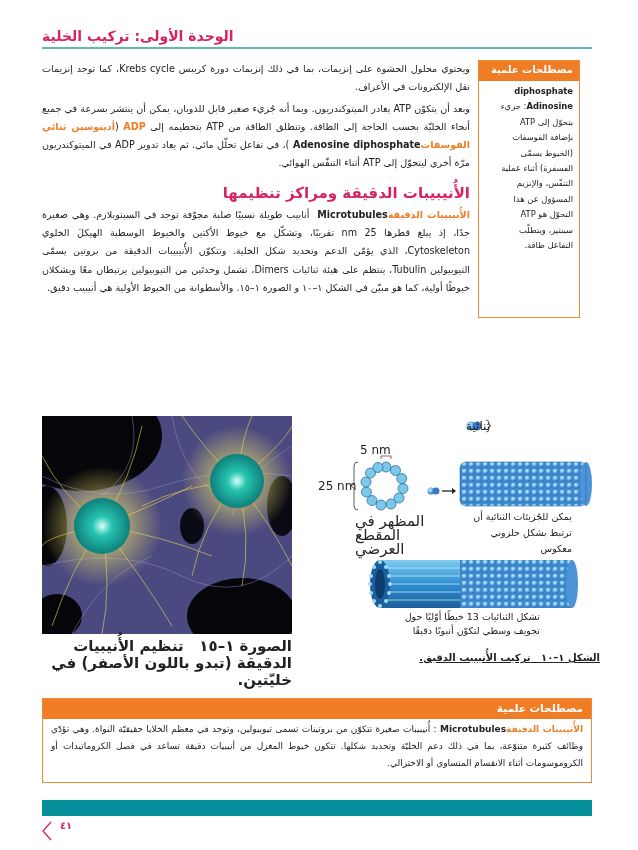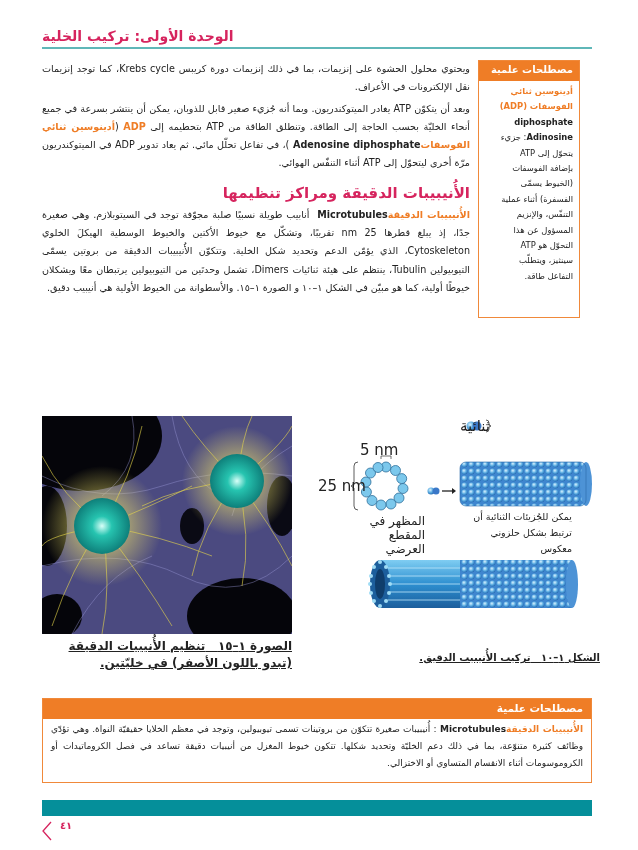--- a/index.html
+++ b/index.html
@@ -17,46 +17,45 @@
   .en-bold { font-weight: bold; direction: ltr; unicode-bidi: embed; }
 
   
   .main-col { position: absolute; top: 60px; left: 42px; width: 428px; direction: rtl; text-align: justify; font-size: 9.6px; line-height: 18.3px; color: #222; }
   .main-col p { margin-bottom: 3px; }
   .term-orange { color: #ef7d26; font-weight: bold; }
   .section-heading { color: #d6245e; font-size: 15px; font-weight: bold; margin: 9px 0 2px 0; line-height: 22px; }
 
   
   .photo-wrap { position: absolute; top: 416px; left: 42px; width: 250px; height: 218px; overflow: hidden; background: #10101a; }
-  .photo-caption { position: absolute; top: 638px; left: 42px; width: 250px; direction: rtl; font-size: 12px; font-weight: bold; line-height: 17px; color: #222; text-decoration: underline; }
+  .photo-caption { position: absolute; top: 638px; left: 42px; width: 250px; direction: rtl; font-size: 15px; font-weight: bold; line-height: 17px; color: #222; }
 
   
   .diagram { position: absolute; top: 412px; left: 300px; width: 300px; height: 240px; direction: rtl; }
-  .diagram .lbl { position: absolute; font-size: 15px; color: #222; line-height: 13px; }
+  .diagram .lbl { position: absolute; font-size: 12px; color: #222; line-height: 13px; }
   .fig-caption { position: absolute; top: 652px; left: 370px; width: 230px; direction: rtl; font-size: 10px; font-weight: bold; color: #222; text-align: right; text-decoration: underline; }
 
   
   .bottom-box { position: absolute; top: 698px; left: 42px; width: 550px; height: 85px; border: 1px solid #f0893a; direction: rtl; }
   .bottom-box-head { background: #ef7d26; color: #fff; font-size: 10.5px; font-weight: bold; padding: 3px 8px; height: 20px; }
   .bottom-box-body { padding: 2px 8px; font-size: 9px; line-height: 17px; text-align: justify; color: #222; }
 
   .footer-bar { position: absolute; top: 800px; left: 42px; width: 550px; height: 16px; background: #058f9a; }
   .page-num { position: absolute; top: 820px; left: 60px; font-size: 10px; color: #d6245e; font-weight: bold; }
   .page-chevron { position: absolute; top: 821px; left: 40px; width: 14px; height: 20px; }
 </style>
 </head>
 <body>
 
 <div class="header-title">الوحدة الأولى: تركيب الخلية</div>
 <div class="header-rule"></div>
 
 <aside class="side-box">
   <div class="side-box-head">مصطلحات علمية</div>
   <div class="side-box-body">
-    <div class="side-term">أدينوسين ثنائي الفوسفات (ADP)</div>
     <div class="en-bold" style="">diphosphate</div>
     <div><span class="en-bold">Adinosine</span><span>: جزيء</span></div>
     <div>يتحوّل إلى ATP</div>
     <div>بإضافة الفوسفات</div>
     <div>(الخيوط يسمّى</div>
     <div>الفسفرة) أثناء عملية</div>
     <div>التنفّس، والإنزيم</div>
     <div>المسؤول عن هذا</div>
     <div>التحوّل هو ATP</div>
     <div>سينثيز، ويتطلّب</div>
@@ -205,22 +204,23 @@
           <circle cx="71" cy="181" r="2"></circle>
         <circle cx="70" cy="172" r="2"></circle>
           <circle cx="71" cy="164" r="2"></circle>
           <circle cx="74" cy="155" r="2"></circle>
       </g>
     </g>
   </svg>
   <span class="lbl" style="top:8px;right:110px;">ثنائية</span>
   <span class="lbl" style="top:32px;left:60px;direction:ltr;">5 nm</span>
   <span class="lbl" style="top:68px;left:18px;direction:ltr;">25 nm</span>
-  <span class="lbl" style="top:102px;left:55px;width:70px;text-align:right;font-size:12px;line-height:14px;">المظهر في المقطع العرضي</span>
+  <span class="lbl" style="top:102px;left:55px;width:70px;text-align:left;font-size:15px;line-height:14px;">المظهر في المقطع العرضي</span>
   <span class="lbl" style="top:97px;left:172px;width:100px;font-size:9.5px;line-height:16px;">يمكن للجُزيئات الثنائية أن ترتبط بشكل حلزوني معكوس</span>
+  <span class="lbl" style="top:198px;left:90px;width:150px;text-align:right;font-size:9.5px;line-height:14px;">تشكل الثنائيات 13 خيطًا أوّليًا حول تجويف وسطي لتكوّن أنبوبًا دقيقًا</span>
 </figure>
 <figcaption class="fig-caption">
   <span>الشكل ١–١٠</span>&nbsp;&nbsp;
   <span>تركيب الأُنيبيب الدقيق.</span>
 </figcaption>
 
 <section class="bottom-box">
   <div class="bottom-box-head">مصطلحات علمية</div>
   <div class="bottom-box-body">
     <span class="term-orange">الأُنيبيبات الدقيقة</span><span class="en-bold"> Microtubules</span><span>: أُنيبيبات صغيرة تتكوّن من بروتينات تسمى تيوبيولين، وتوجد في معظم الخلايا حقيقيّة النواة. وهي تؤدّي وظائف كثيرة متنوّعة، بما في ذلك دعم الخليّة وتحديد شكلها. تتكون خيوط المغزل من أنيبيات دقيقة تساعد في فصل الكروماتيدات أو الكروموسومات أثناء الانقسام المتساوي أو الاختزالي.</span>

